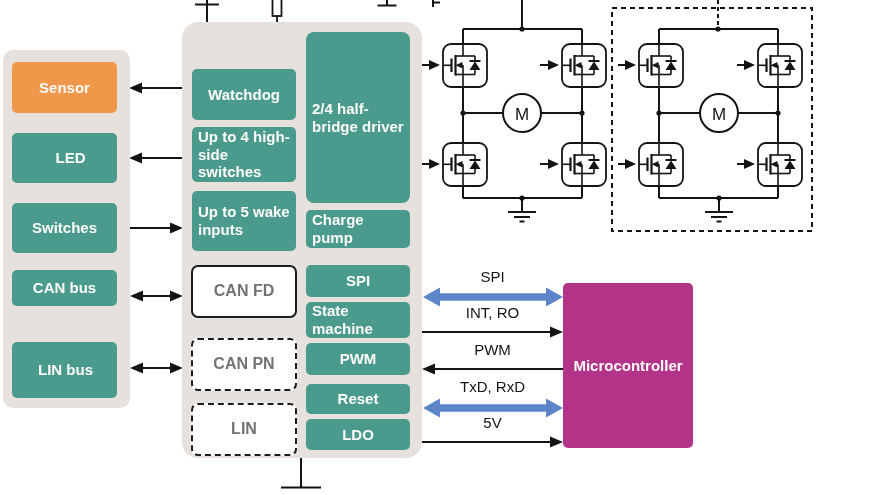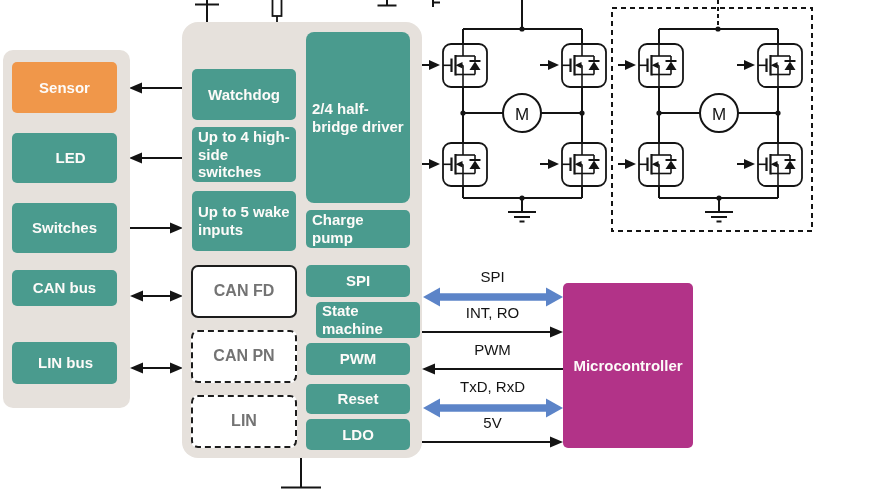--- a/index.html
+++ b/index.html
@@ -13,21 +13,21 @@
     position:absolute; display:flex; align-items:center; justify-content:center;
     border-radius:5px; color:#fdfbf9; font-size:15px;
     font-weight:700; line-height:1.18; padding:2px 6px; box-sizing:border-box;
   }
   .teal   { background:#4a9b8e; }
   .orange { background:#f0974a; }
   .iface {
     background:#fff; color:#737373; border:2px solid #1c1c1c;
     border-radius:7px; font-weight:700; font-size:16px;
   }
-  .iface.dashed { border-style:dashed; }
+  .iface.dashed { border-style:dashed;margin-top:8px; }
   .mcu {
     background:#b23388; border-radius:5px; font-size:15px; font-weight:700;
   }
   .siglabel {
     position:absolute; left:422px; width:141px; text-align:center;
     font-size:15px; font-weight:400; color:#141414;
   }
 </style>
 </head>
 <body>
@@ -189,21 +189,21 @@
     </div>
   <div class="block teal" style="left:12px; top:133px; width:105px; height:50px;padding-left:18px;">
       <span>LED</span>
     </div>
   <div class="block teal" style="left:12px; top:203px; width:105px; height:50px;">
       <span>Switches</span>
     </div>
   <div class="block teal" style="left:12px; top:270px; width:105px; height:36px;">
       <span>CAN bus</span>
     </div>
-  <div class="block teal" style="left:12px; top:342px; width:105px; height:42px;padding-left:8px;">
+  <div class="block teal" style="left:12px; top:342px; width:105px; height:56px;padding-left:8px;">
       <span>LIN bus</span>
     </div>
 
   <div class="panel" style="left:182px; top:22px; width:240px; height:436px; border-radius:16px;"></div>
   <div class="block teal" style="left:192px; top:69px;  width:104px; height:51px;">
       <span>Watchdog</span>
     </div>
   <div class="block teal" style="left:192px; top:127px; width:104px; height:55px;">
       <span>Up to 4 high-side switches</span>
     </div>
@@ -223,21 +223,21 @@
 
   <div class="block teal" style="left:306px; top:32px;  width:104px; height:171px; border-radius:8px;">
       <span>2/4 half-bridge driver</span>
     </div>
   <div class="block teal" style="left:306px; top:210px; width:104px; height:38px;">
       <span>Charge pump</span>
     </div>
   <div class="block teal" style="left:306px; top:265px; width:104px; height:32px;">
       <span>SPI</span>
     </div>
-  <div class="block teal" style="left:316px; top:302px; width:104px; height:36px;">
+  <div class="block teal" style="left:306px; top:302px; width:104px; height:36px;">
       <span>State machine</span>
     </div>
   <div class="block teal" style="left:306px; top:343px; width:104px; height:32px;">
       <span>PWM</span>
     </div>
   <div class="block teal" style="left:306px; top:384px; width:104px; height:30px;">
       <span>Reset</span>
     </div>
   <div class="block teal" style="left:306px; top:419px; width:104px; height:31px;">
       <span>LDO</span>

